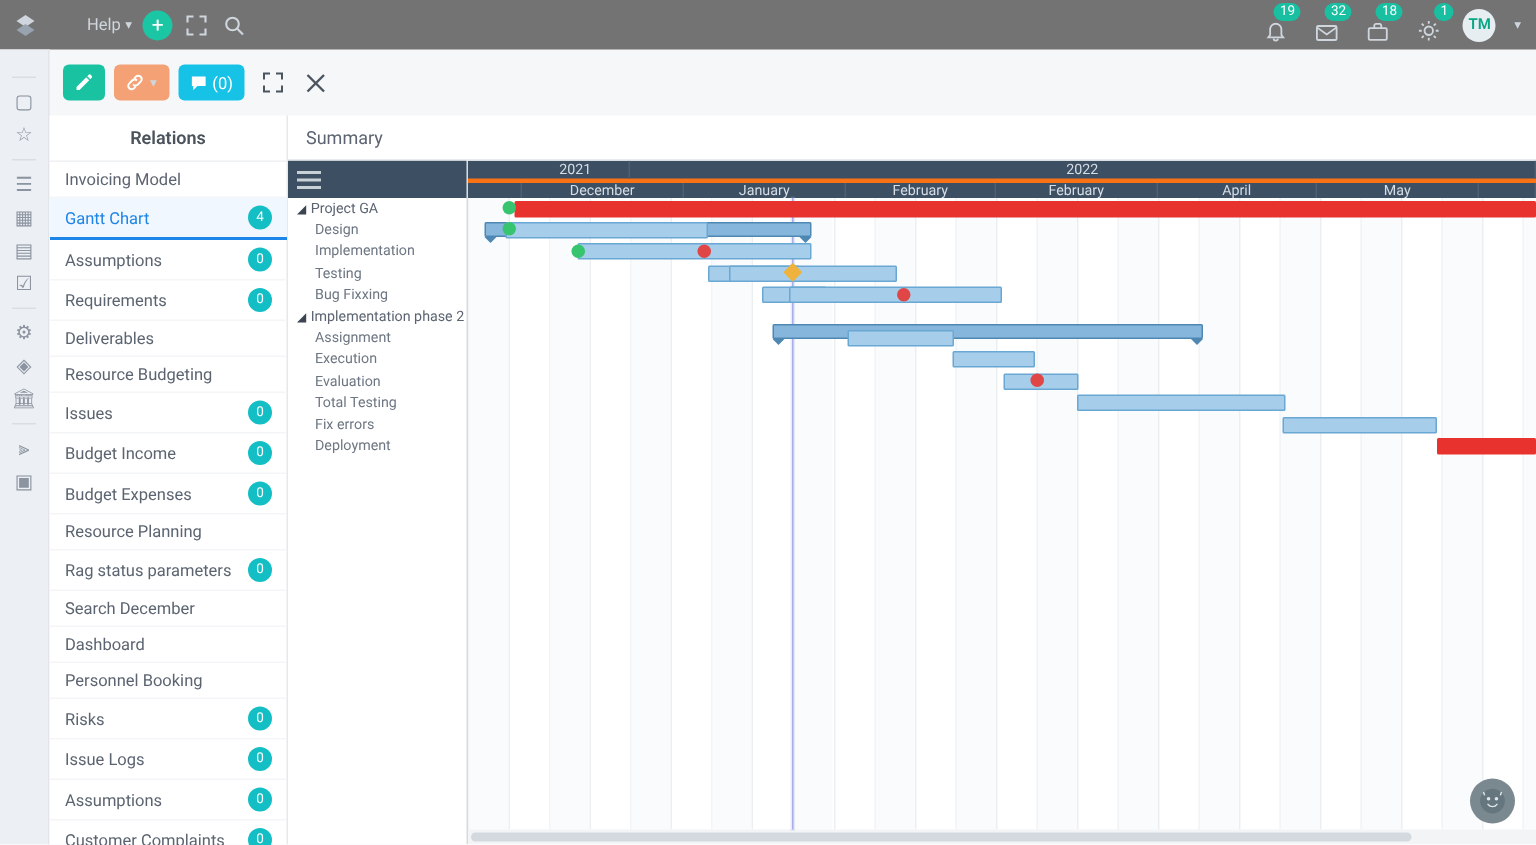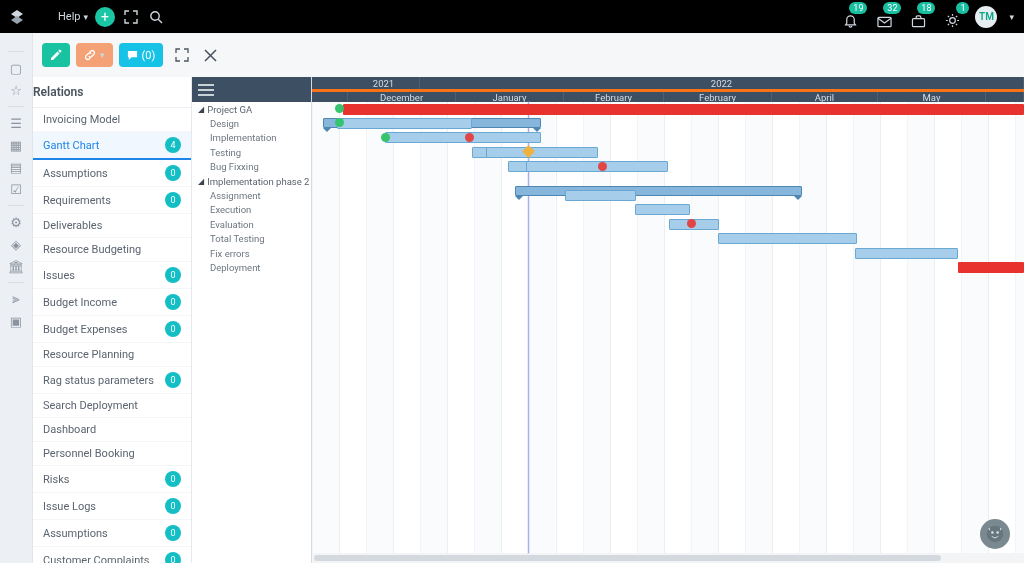--- a/index.html
+++ b/index.html
@@ -1,19 +1,19 @@
 <!DOCTYPE html>
 <html><head>
 <meta charset="utf-8">
 <style>
   * { box-sizing: border-box; margin: 0; padding: 0; font-family: -apple-system, BlinkMacSystemFont, "Segoe UI", Roboto, sans-serif; }
   body { width: 1024px; height: 563px; overflow: hidden; background: #f6f7f9; position: relative; }
 
   
-  .topnav { height: 33px; background: #000000; display: flex; align-items: center; padding: 0 8px; color: #cfd6dd; position: relative; }
+  .topnav { height: 33px; background: #737373; display: flex; align-items: center; padding: 0 8px; color: #cfd6dd; position: relative; }
   .topnav .left { display: flex; align-items: center; gap: 7px; }
   .topnav .right { display: flex; align-items: center; gap: 12px; position: absolute; right: 10px; }
   .logo-ico { width: 18px; height: 18px; display:flex; align-items:center; justify-content:center; }
   .burger { width:16px; height:12px; display:flex; flex-direction:column; justify-content:space-between; }
   .burger span { height:2px; background:#cfd6dd; }
   .help { font-size: 11px; color:#cfd6dd; display:flex; align-items:center; gap:3px; cursor:pointer;}
   .add-btn { width:20px; height:20px; border-radius:50%; background:#1bc6a4; display:flex;align-items:center;justify-content:center; color:#fff; font-size:14px; cursor:pointer;}
   .ico-btn { width:18px; height:18px; display:flex;align-items:center;justify-content:center; cursor:pointer; color:#cfd6dd; }
   .badge-stack { position:relative; width:22px; height:22px; display:flex; align-items:flex-end; justify-content:center; cursor:pointer;}
   .badge-stack .count { position:absolute; top:-4px; right:-6px; background:#18bfa0; color:#fff; font-size:9px; border-radius:7px; padding:0 4px; line-height:12px;}
@@ -33,21 +33,21 @@
 
   
   .rail { position:absolute; left:0; top:33px; bottom:0; width:33px; background:#eceff3; display:flex; flex-direction:column; align-items:center; padding-top:14px; gap:2px; border-right:1px solid #e1e5ea;}
   .rail .ri { width:20px; height:20px; display:flex;align-items:center;justify-content:center; color:#8b94a0; cursor:pointer; font-size:13px;}
   .rail .sep { width:16px; height:1px; background:#d9dee3; margin:4px 0;}
 
   
   .main { position:absolute; left:33px; right:0; top:77px; bottom:0; display:flex; }
 
   .relations { width:195px; background:#fff; border-right:1px solid #e5e8ec; display:flex; flex-direction:column; }
-  .relations h3 { font-size:12px; font-weight:600; text-align:left; padding:8px 0; color:#4a525c; border-bottom:1px solid #eef0f3;}
+  .relations h3 { font-size:12px; font-weight:600; text-align:center; padding:8px 0; color:#4a525c; border-bottom:1px solid #eef0f3;}
   .rel-list { overflow-y:auto; flex:1; }
   .rel-item { display:flex; align-items:center; justify-content:space-between; padding:5px 10px; font-size:11px; color:#5b6470; cursor:pointer; border-bottom:1px solid #f3f5f7;}
   .rel-item.active { color:#1d84e8; background:#f0f7ff; border-bottom:2px solid #1d84e8;}
   .rel-item .ct { min-width:16px; height:16px; border-radius:8px; background:#13bfc4; color:#fff; font-size:9px; display:flex;align-items:center;justify-content:center; padding:0 4px;}
 
   .content { flex:1; display:flex; flex-direction:column; background:#fff; position:relative;}
   .summary-tab { height:30px; border-bottom:1px solid #e6e9ed; display:flex; align-items:center; padding-left:12px; font-size:12px; color:#5b6470;}
 
   .gantt-wrap { flex:1; display:flex; overflow:hidden; position:relative;}
   .task-col { width:120px; background:#fff; border-right:1px solid #d7dbe0; }
@@ -242,21 +242,21 @@
           <span class="ct">0</span>
         </div>
         <div class="rel-item">
           <span>Resource Planning</span>
         </div>
         <div class="rel-item">
           <span>Rag status parameters</span>
           <span class="ct">0</span>
         </div>
         <div class="rel-item">
-          <span>Search Deployment</span>
+          <span>Search December</span>
         </div>
         <div class="rel-item">
           <span>Dashboard</span>
         </div>
         <div class="rel-item">
           <span>Personnel Booking</span>
         </div>
         <div class="rel-item">
           <span>Risks</span>
           <span class="ct">0</span>
@@ -270,20 +270,23 @@
           <span class="ct">0</span>
         </div>
         <div class="rel-item">
           <span>Customer Complaints</span>
           <span class="ct">0</span>
         </div>
       </div>
   </div>
 
   <div class="content">
+    <div class="summary-tab">
+        <span>Summary</span>
+      </div>
 
     <div class="gantt-wrap">
 
       <div class="task-col">
         <div class="thead">
           <div class="burger tburger">
               <span></span>
               <span></span>
               <span></span>
             </div>

